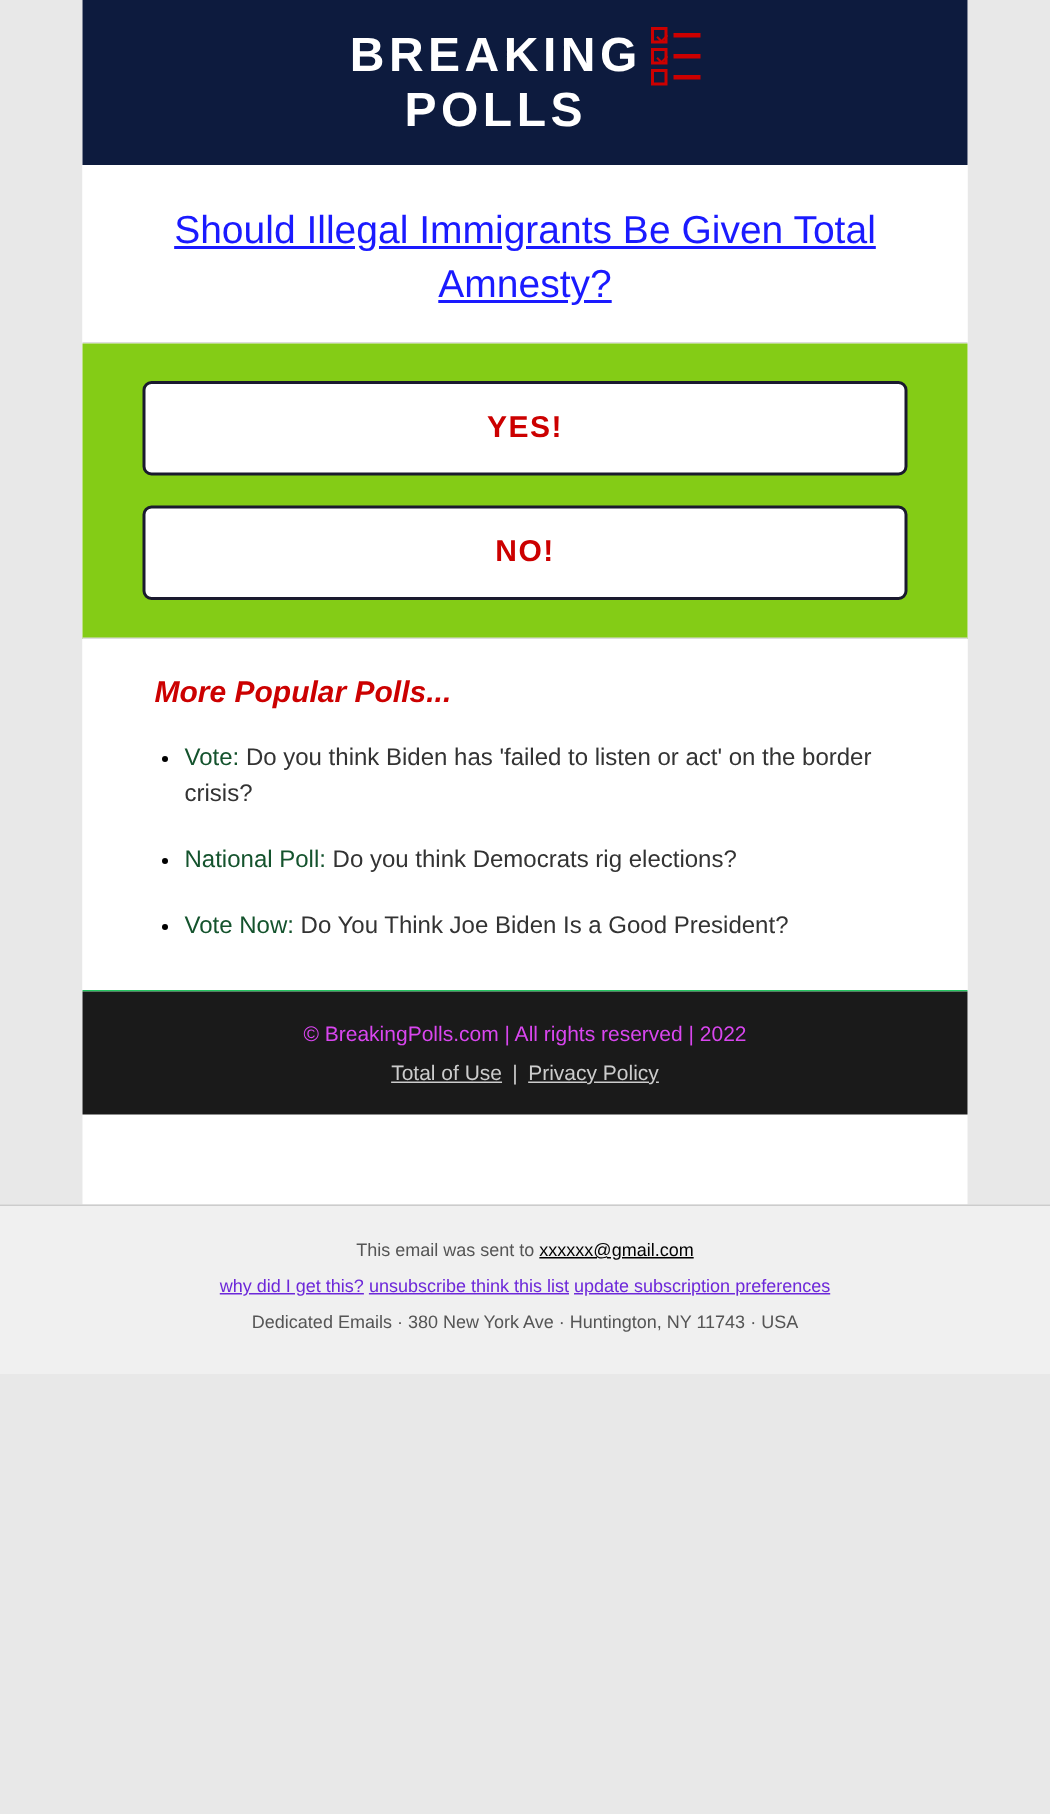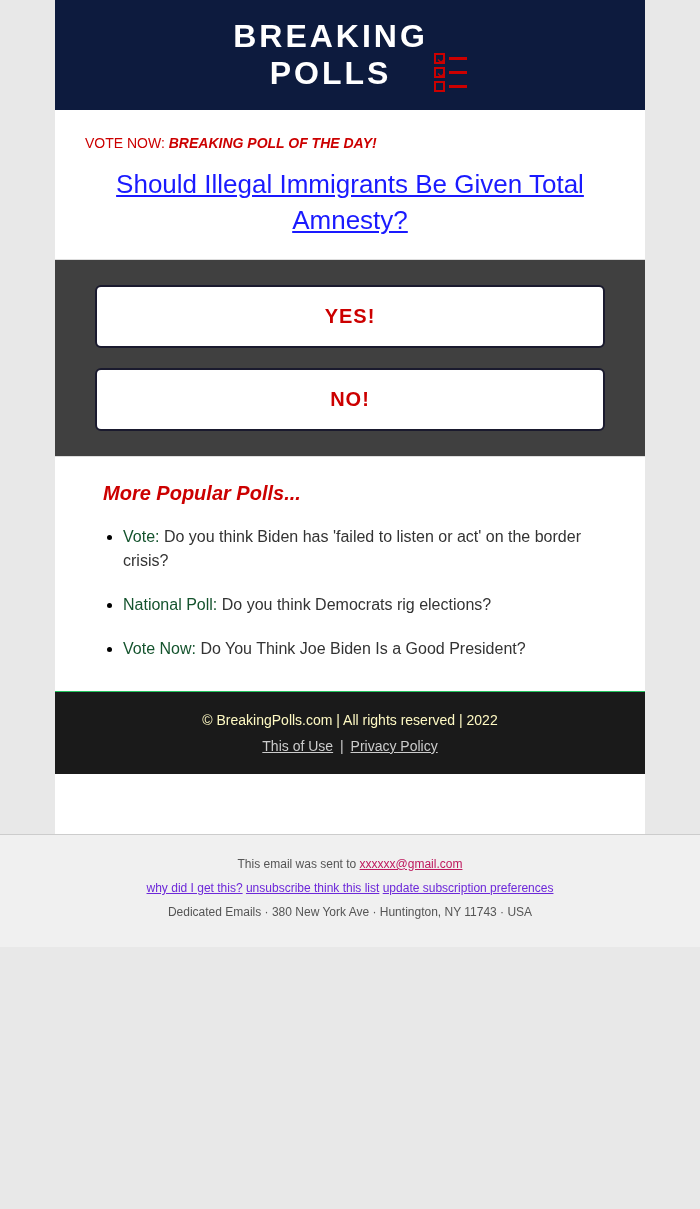--- a/index.html
+++ b/index.html
@@ -65,21 +65,21 @@
       color: #1a1aff;
       font-size: 26px;
       font-weight: normal;
       text-align: center;
       text-decoration: underline;
       line-height: 1.4;
     }
 
     
     .vote-section {
-      background: #404040;
+      background: #84cc16;
       padding: 25px 40px;
       border-bottom: 1px solid #ddd;
     }
 
     .vote-btn {
       display: block;
       width: 100%;
       padding: 18px;
       margin-bottom: 20px;
       border: 2px solid #1a1a2e;
@@ -138,21 +138,21 @@
     }
 
     
     .footer {
       background: #1a1a1a;
       padding: 20px 30px;
       text-align: center;
     }
 
     .footer-copyright {
-      color: #fef9c3;
+      color: #d946ef;
       font-size: 14px;
       margin-bottom: 10px;
     }
 
     .footer-links {
       color: #cccccc;
       font-size: 14px;
     }
 
     .footer-links a {
@@ -180,38 +180,38 @@
     }
 
     .email-meta p {
       font-size: 12px;
       color: #555555;
       margin-bottom: 5px;
       line-height: 1.6;
     }
 
     .email-meta a {
-      color: #be185d;
+      color: #000000;
       text-decoration: underline;
       font-size: 12px;
     }
 
     .email-meta .meta-links {
       font-size: 12px;
       color: #555555;
     }
 
     .email-meta .meta-links a {
       color: #6d28d9;
       text-decoration: underline;
     }
 
     .logo-wrapper {
       display: flex;
-      align-items: flex-end;
+      align-items: flex-start;
       justify-content: center;
     }
 
     .logo-checklist {
       display: flex;
       flex-direction: column;
       margin-left: 6px;
       gap: 3px;
     }
 
@@ -272,23 +272,20 @@
           </div>
           <div class="checklist-row">
             <div class="cb"></div>
             <div class="line-bar"></div>
           </div>
         </div>
       </div>
     </div>
 
     <div class="poll-header">
-      <span class="vote-now-label">
-        <span>VOTE NOW: </span><em>BREAKING POLL OF THE DAY!</em>
-      </span>
       <div class="poll-question">Should Illegal Immigrants Be Given Total Amnesty?</div>
     </div>
 
     <div class="vote-section">
       <button class="vote-btn">YES!</button>
       <button class="vote-btn">NO!</button>
     </div>
 
     <div class="more-polls">
       <div class="more-polls-title">More Popular Polls...</div>
@@ -304,21 +301,21 @@
         <li>
           <a href="#" class="poll-label">Vote Now:</a>
           <span class="poll-text">Do You Think Joe Biden Is a Good President?</span>
         </li>
       </ul>
     </div>
 
     <div class="footer">
       <div class="footer-copyright">© BreakingPolls.com | All rights reserved | 2022</div>
       <div class="footer-links">
-        <a href="#">This of Use</a>
+        <a href="#">Total of Use</a>
         <span> | </span>
         <a href="#">Privacy Policy</a>
       </div>
     </div>
 
     <div class="footer-spacer"></div>
 
   </div>
 
   <div class="email-meta">

